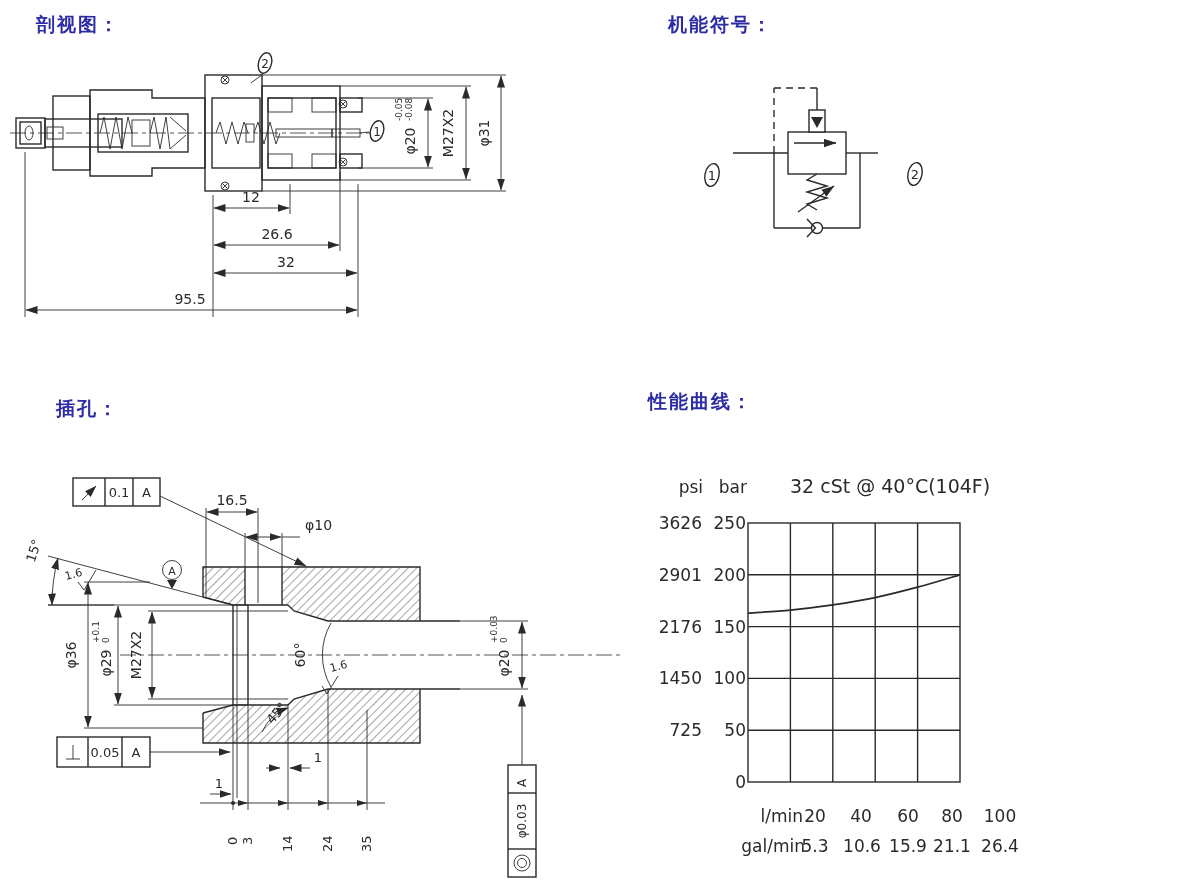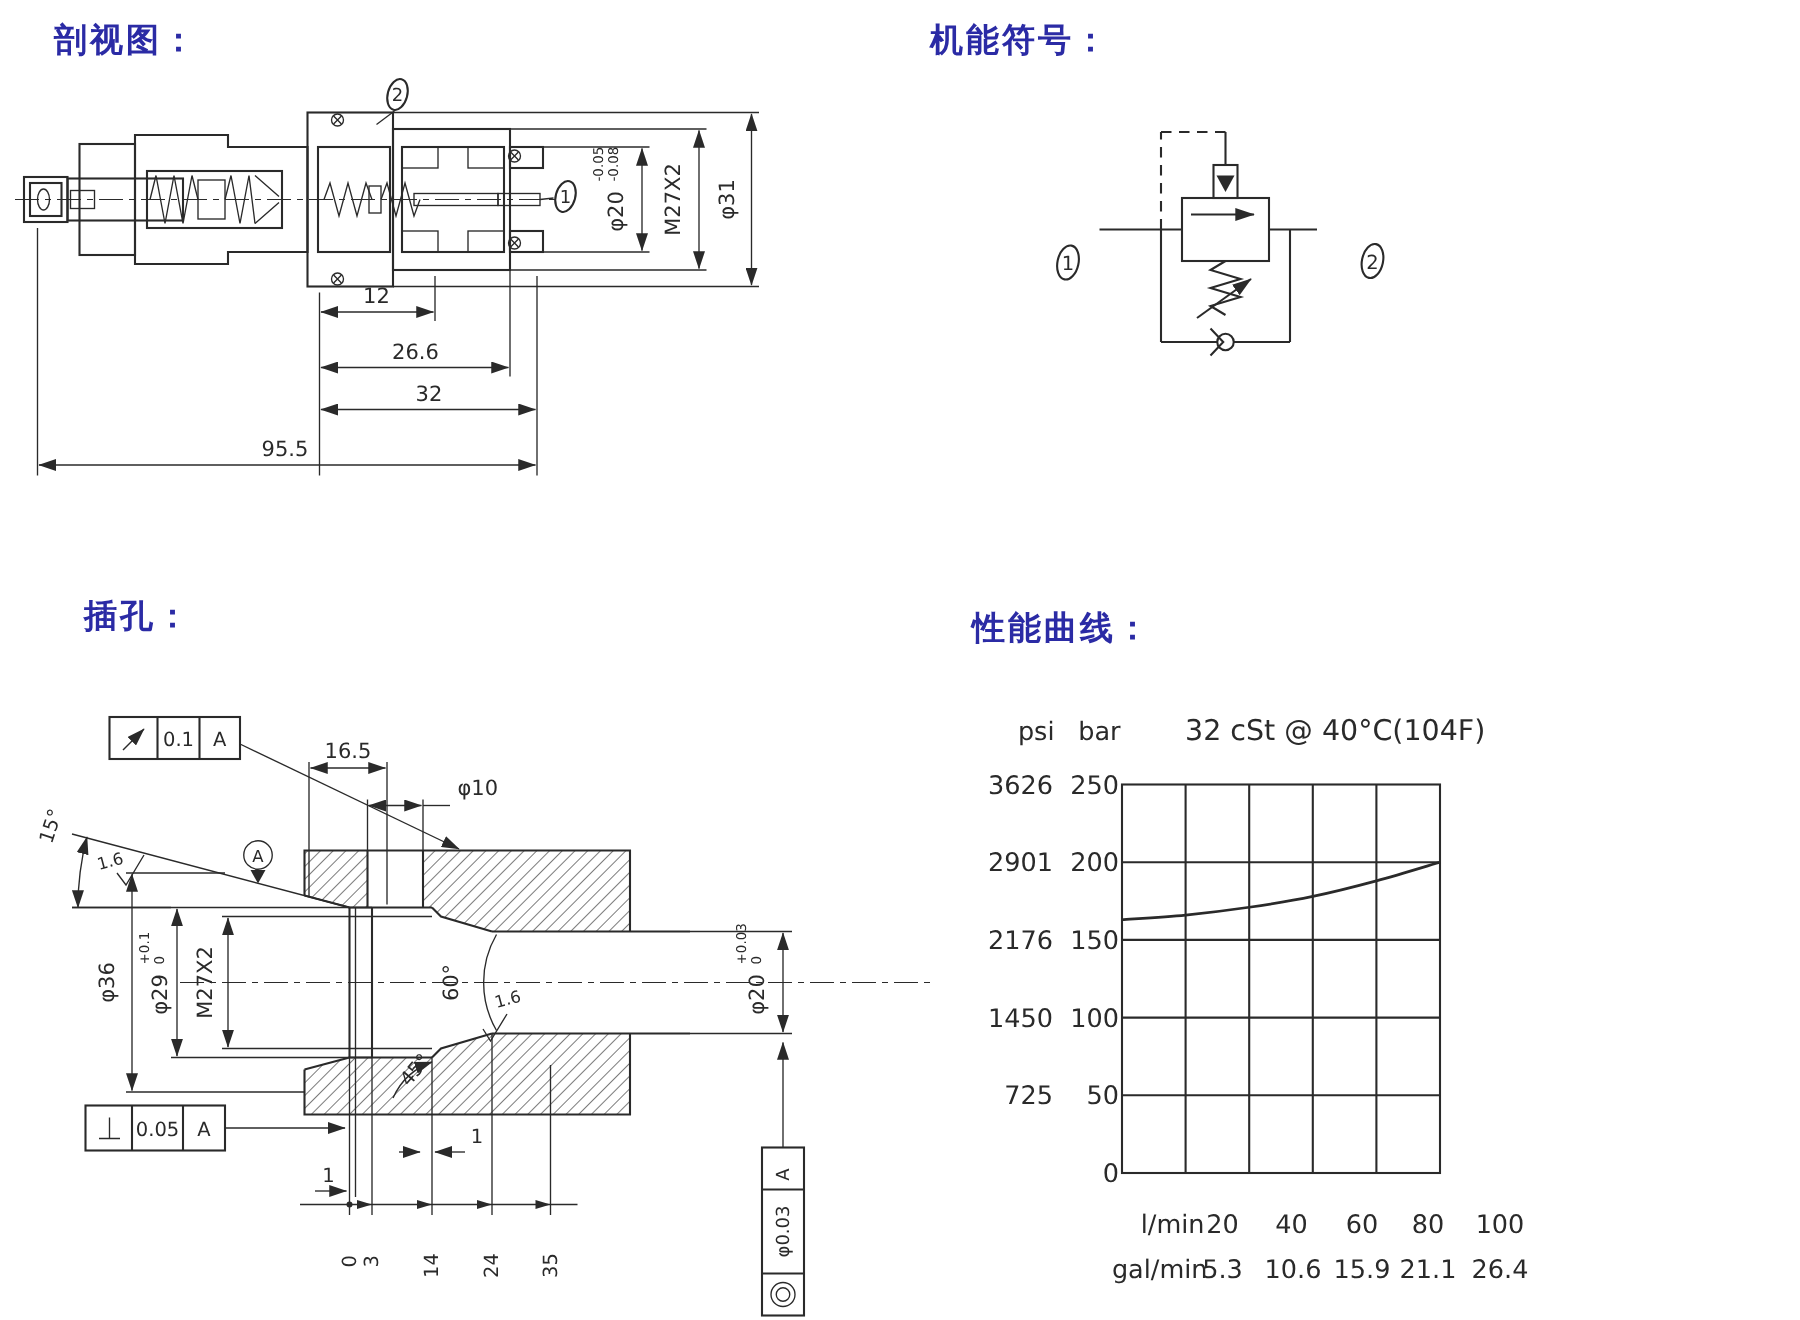--- a/index.html
+++ b/index.html
@@ -1,35 +1,35 @@
 <!DOCTYPE html>
 <html><head>
 <meta charset="utf-8">
 <style>
   html,body{margin:0;padding:0;background:#ffffff;}
   body{width:1200px;height:880px;position:relative;overflow:hidden;
        font-family:"DejaVu Sans",sans-serif;}
-  .title{position:absolute;color:#2b2ba5;font-size:22px;font-weight:600;
+  .title{position:absolute;color:#2b2ba5;font-size:19px;font-weight:600;
          letter-spacing:2px;font-family:Liberation Serif, serif;}
   svg{position:absolute;overflow:visible;}
   svg text{font-family:"DejaVu Sans",sans-serif;fill:#2a2a2a;}
   .ln{stroke:#2a2a2a;stroke-width:1.4;fill:none;}
   .thin{stroke:#2a2a2a;stroke-width:0.9;fill:none;}
   .cl{stroke:#2a2a2a;stroke-width:0.8;fill:none;stroke-dasharray:16 4 4 4;}
   .dash{stroke-dasharray:7 5;}
   .dt{font-size:14px;}
   .ds{font-size:9px;}
 </style>
 </head>
 <body>
 
 <div class="title" style="left:36px;top:12px">剖视图：</div>
-<div class="title" style="left:620px;top:12px">机能符号：</div>
+<div class="title" style="left:668px;top:12px">机能符号：</div>
 <div class="title" style="left:56px;top:396px">插孔：</div>
-<div class="title" style="left:648px;top:404px">性能曲线：</div>
+<div class="title" style="left:648px;top:389px">性能曲线：</div>
 
 <svg style="left:0;top:40px" width="560" height="320" viewBox="0 0 560 320">
   <defs>
     <pattern id="h45" width="5.5" height="5.5" patternUnits="userSpaceOnUse" patternTransform="rotate(45)">
       <line x1="0" y1="0" x2="0" y2="5.5" stroke="#3a3a3a" stroke-width="0.9"></line>
     </pattern>
     <pattern id="h135" width="5.5" height="5.5" patternUnits="userSpaceOnUse" patternTransform="rotate(-45)">
       <line x1="0" y1="0" x2="0" y2="5.5" stroke="#3a3a3a" stroke-width="0.9"></line>
     </pattern>
     <marker id="m1" viewBox="0 0 12 8" refX="11.5" refY="4" markerWidth="12" markerHeight="8" orient="auto-start-reverse" markerUnits="userSpaceOnUse">

